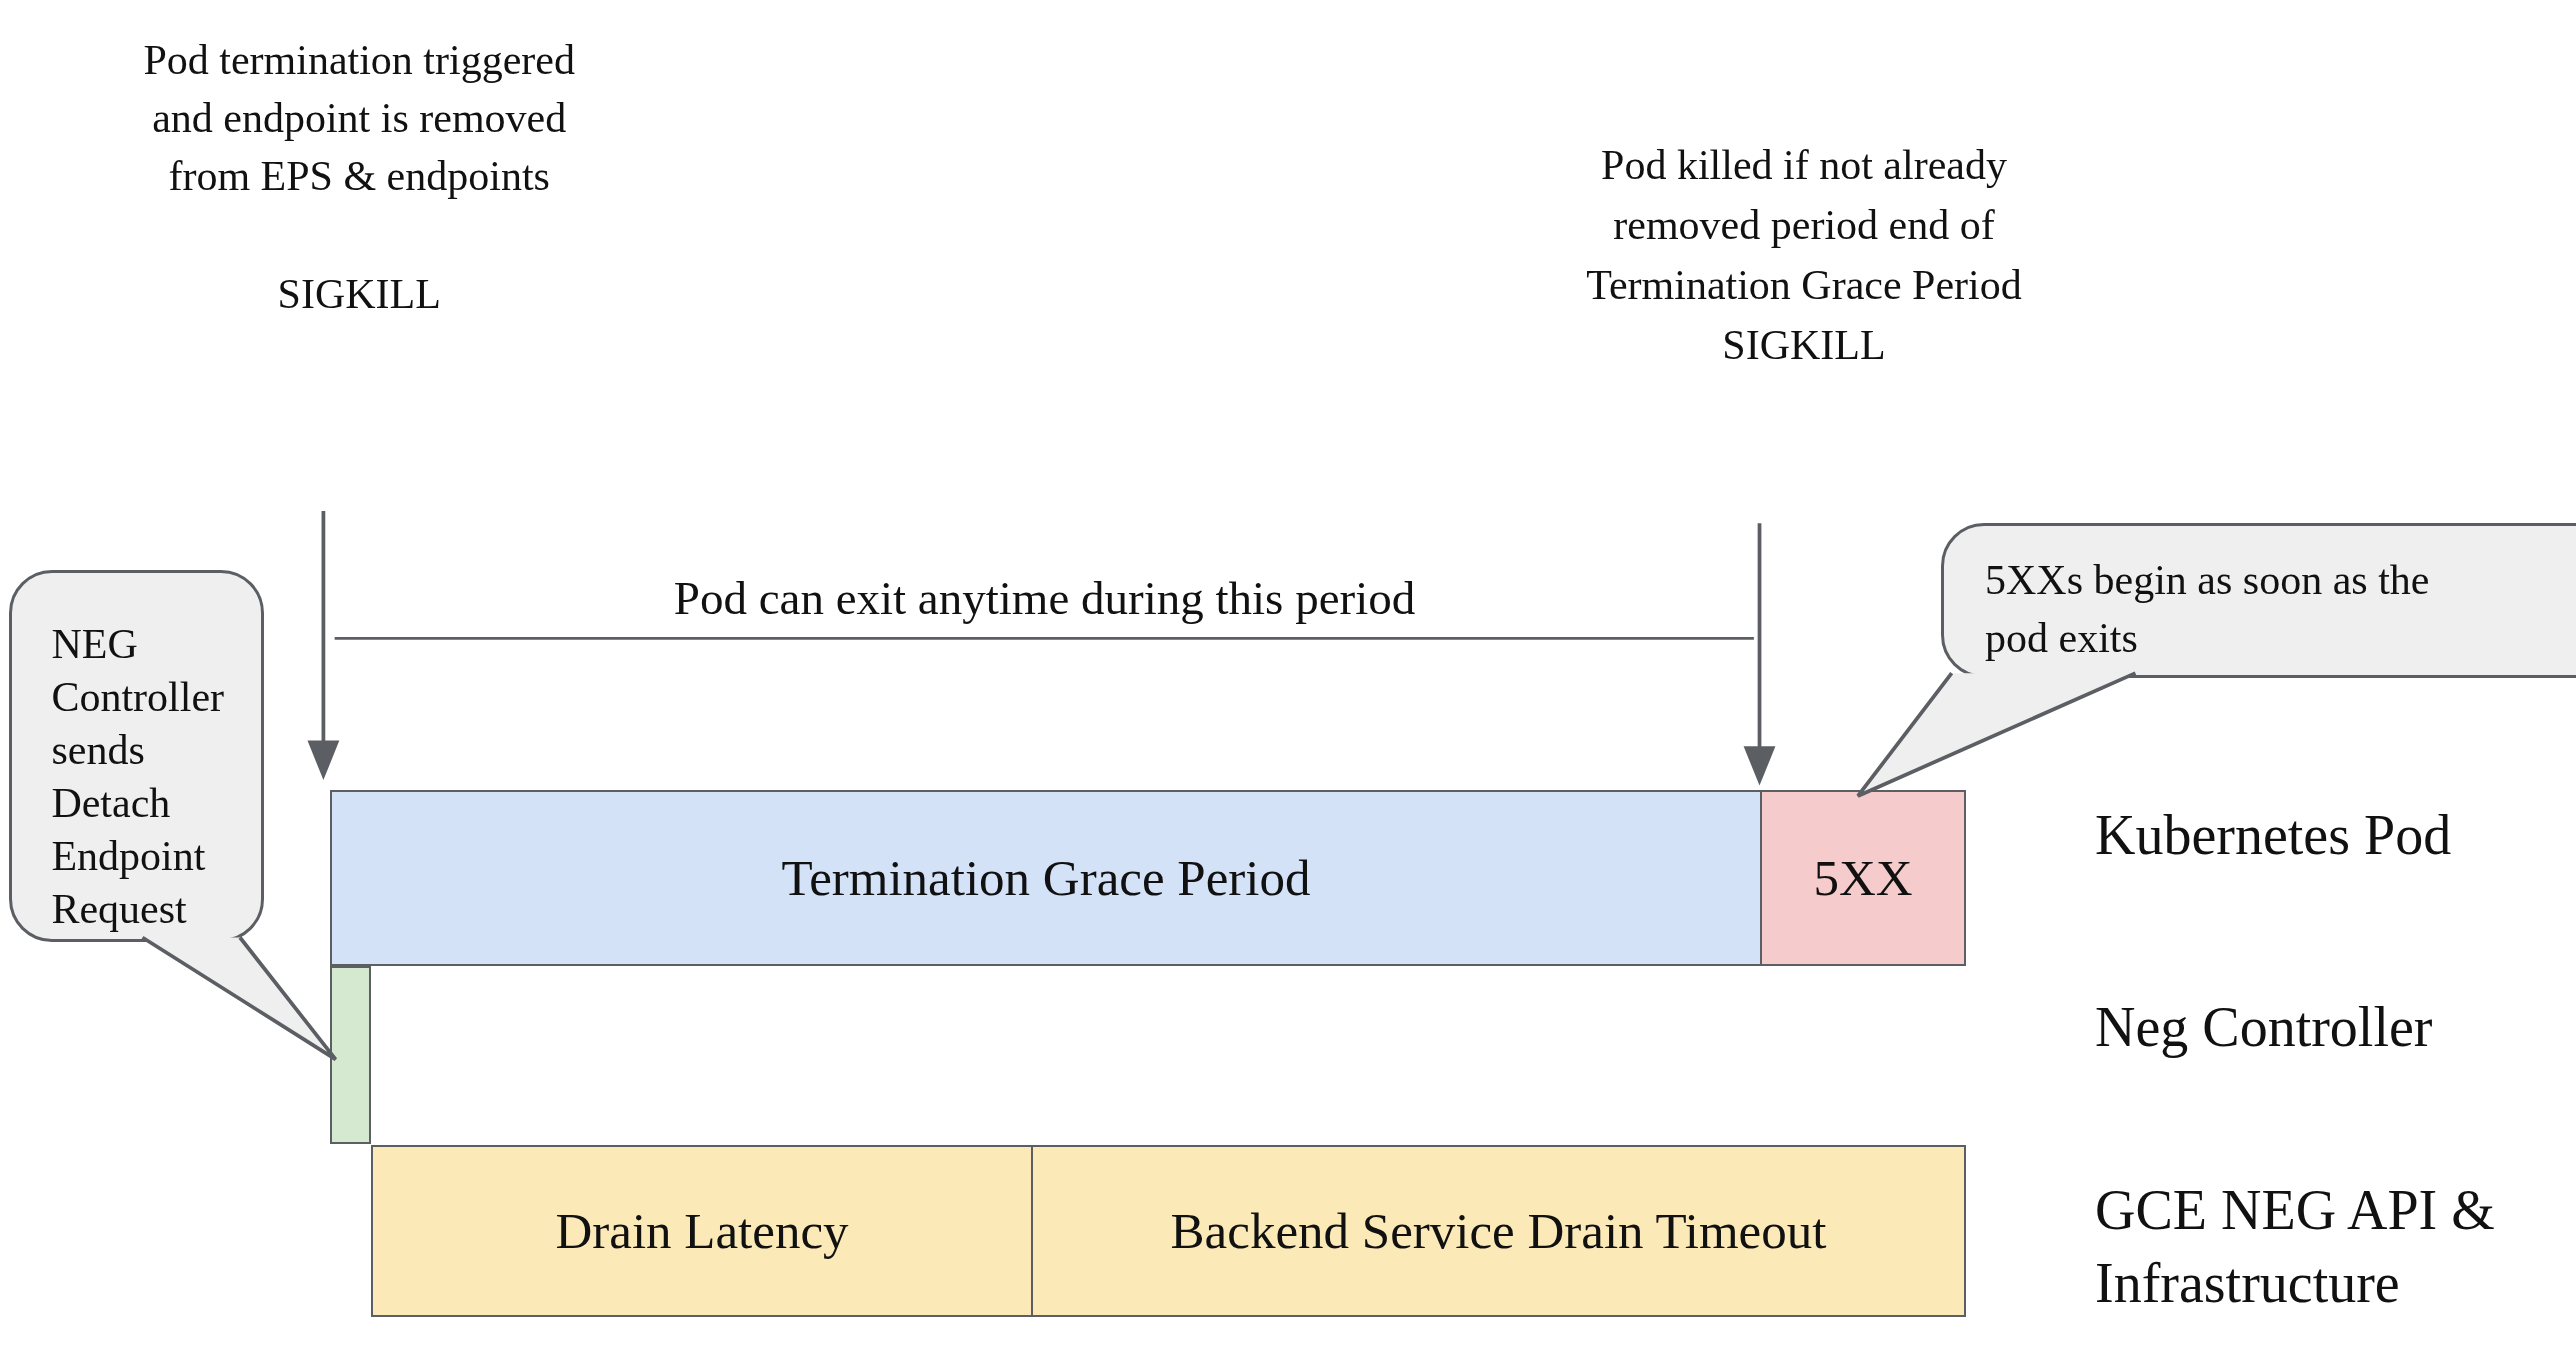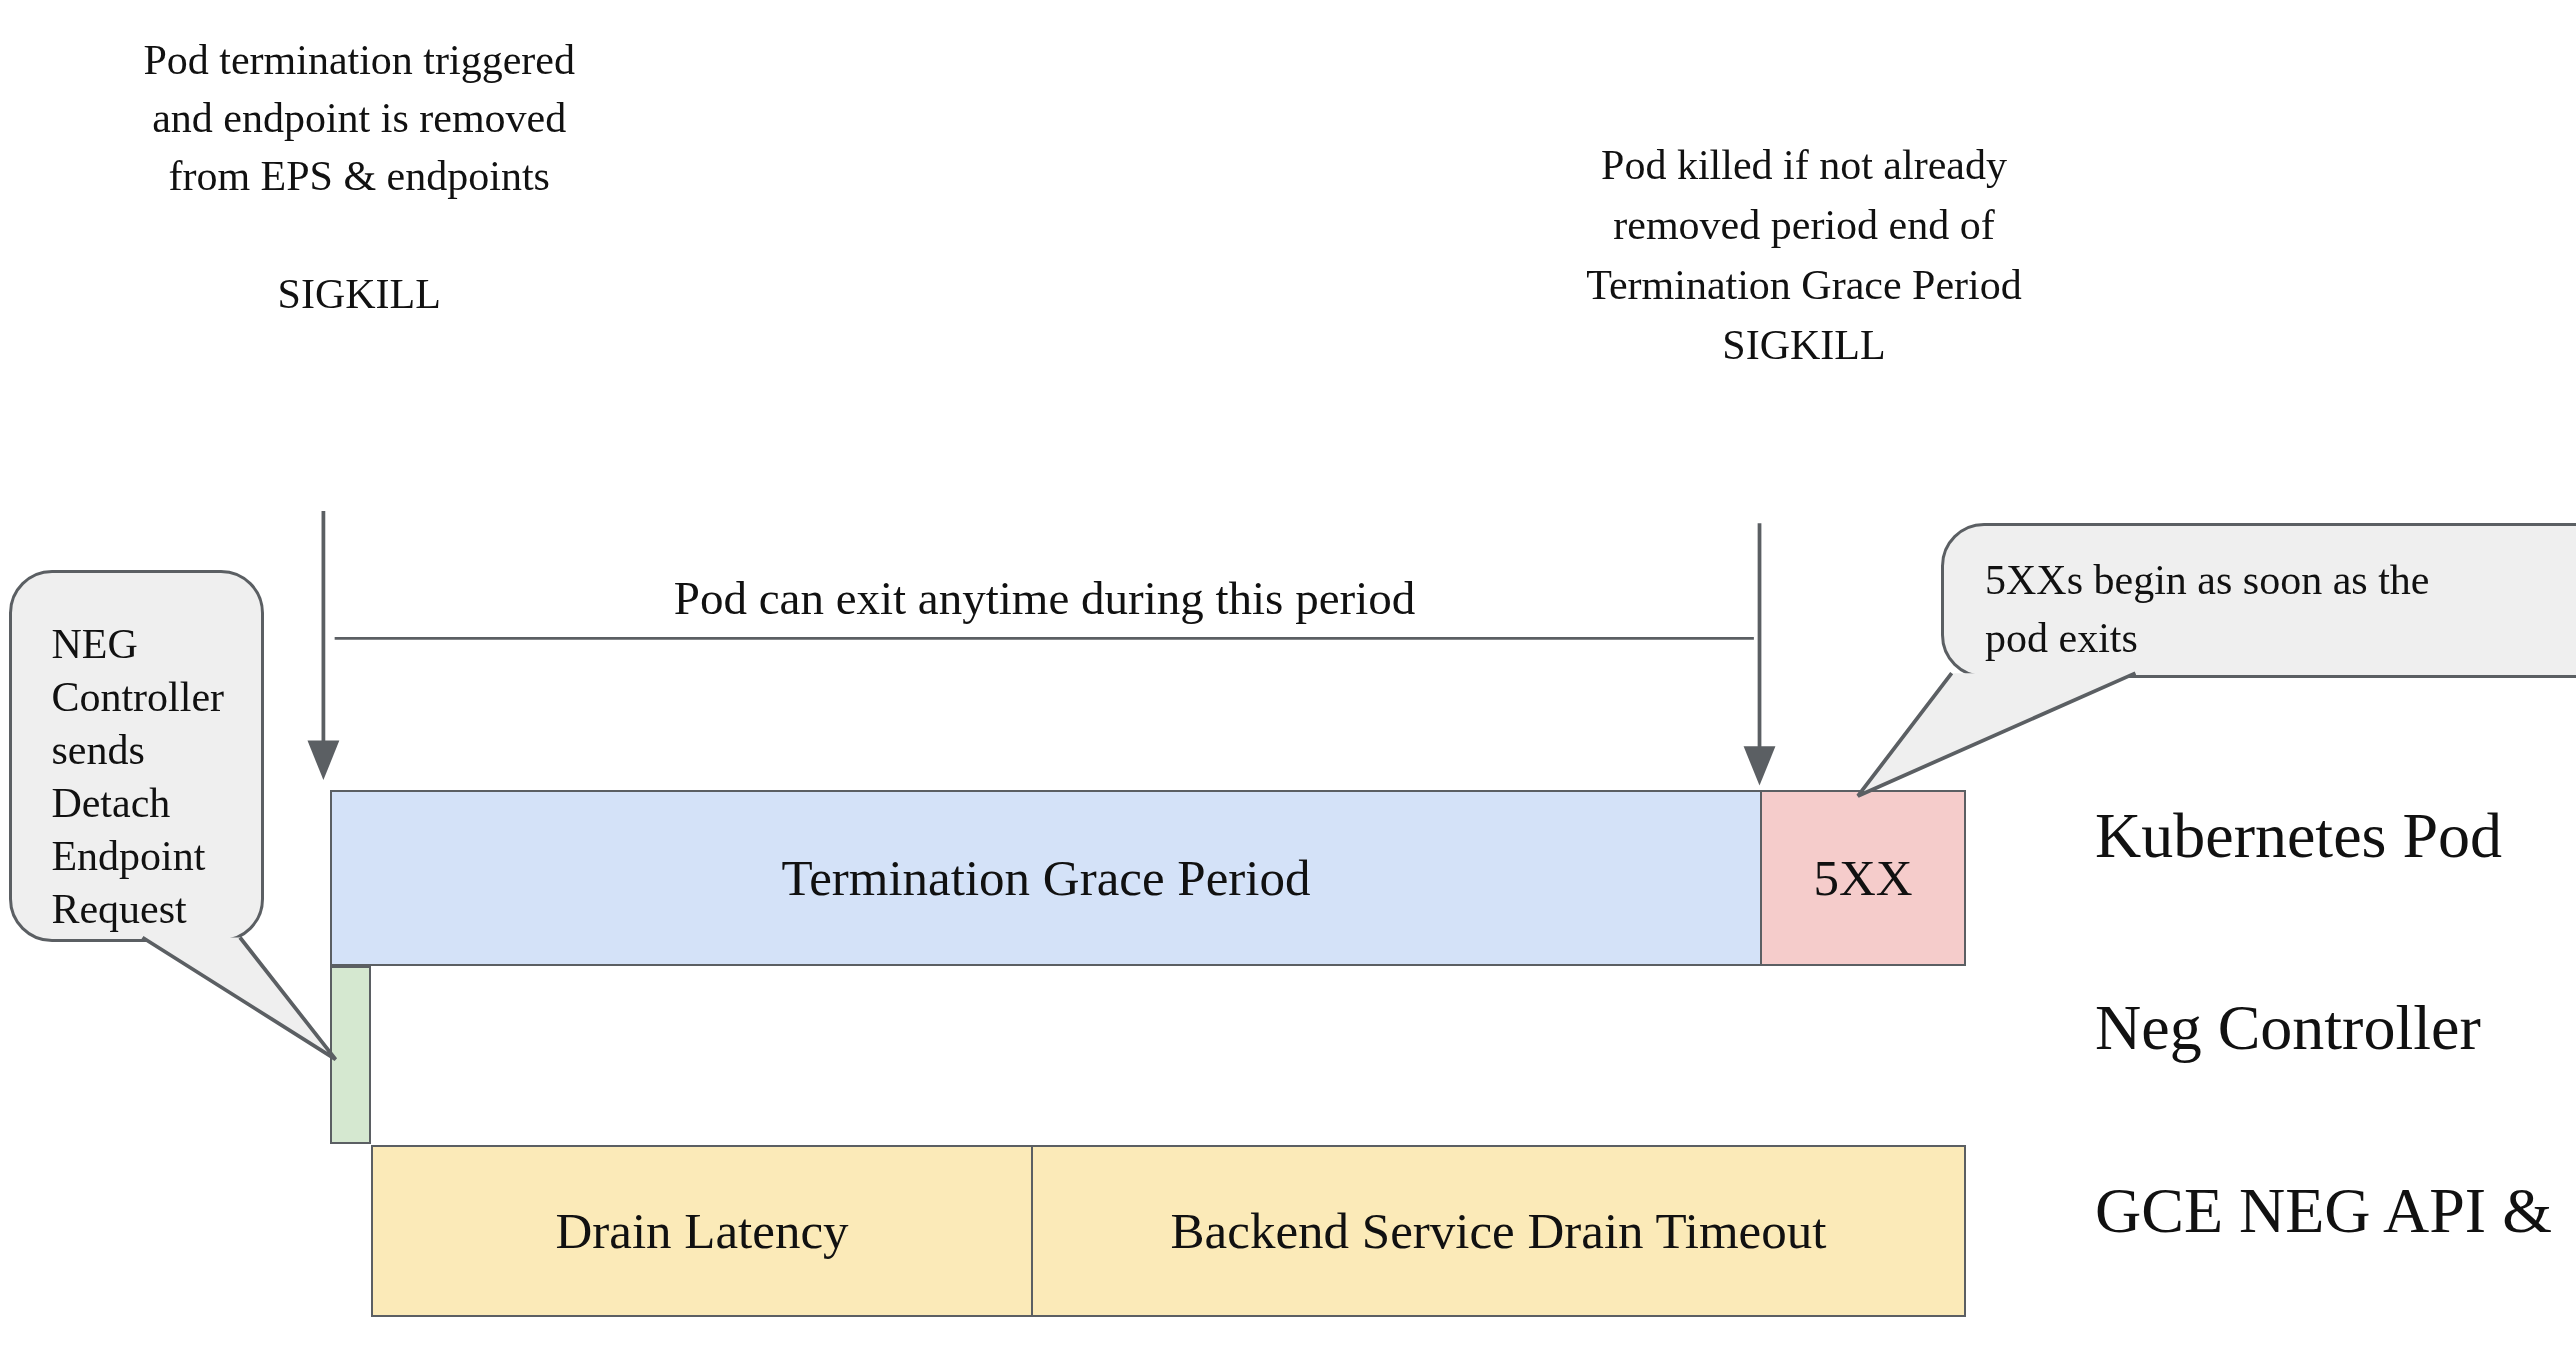--- a/index.html
+++ b/index.html
@@ -31,21 +31,21 @@
   .bar-drain{
     left:371px; top:1145px; width:1595px; height:172px; background:var(--drain);
     display:flex; padding:0; z-index:1;
   }
   .drain-seg{
     box-sizing:border-box; height:100%;
     display:flex; align-items:center; justify-content:center; white-space:nowrap;
   }
   .drain-seg-left{width:660px; border-right:2.8px solid var(--stroke);}
   .drain-seg-right{flex:1;}
-  .row-label{font-size:64px; line-height:73px; white-space:nowrap; z-index:1;}
+  .row-label{font-size:56px; line-height:73px; white-space:nowrap; z-index:1;}
   .callout{
     box-sizing:border-box; background:var(--callout); border:3.7px solid var(--stroke);
     border-radius:43px; z-index:2; font-size:42px; white-space:nowrap;
   }
   .callout-left{left:9.4px; top:570px; width:255px; height:372px; padding:45px 16px 0 39px; line-height:53px;}
   .callout-right{left:1941px; top:523px; width:736px; height:155px; padding:25px 0 0 41px; line-height:58px;}
   .line-block span{display:block;}
   svg.overlay{position:absolute; left:0; top:0; z-index:3; pointer-events:none;}
   .stroke-line{stroke:var(--stroke); fill:none;}
   .arrowhead{fill:var(--stroke); stroke:none;}
@@ -87,20 +87,21 @@
     </div>
     <div class="drain-seg drain-seg-right">
       <span>Backend Service Drain Timeout</span>
     </div>
   </div>
 
   <div class="abs row-label" style="left:2095px; top:799px;">Kubernetes Pod</div>
   <div class="abs row-label" style="left:2095px; top:991px;">Neg Controller</div>
   <div class="abs row-label line-block" style="left:2095px; top:1174px;">
     <span>GCE NEG API &amp;</span>
+    <span>Infrastructure</span>
   </div>
 
   <div class="abs callout callout-left line-block">
     <span>NEG</span>
     <span>Controller</span>
     <span>sends</span>
     <span>Detach</span>
     <span>Endpoint</span>
     <span>Request</span>
   </div>

